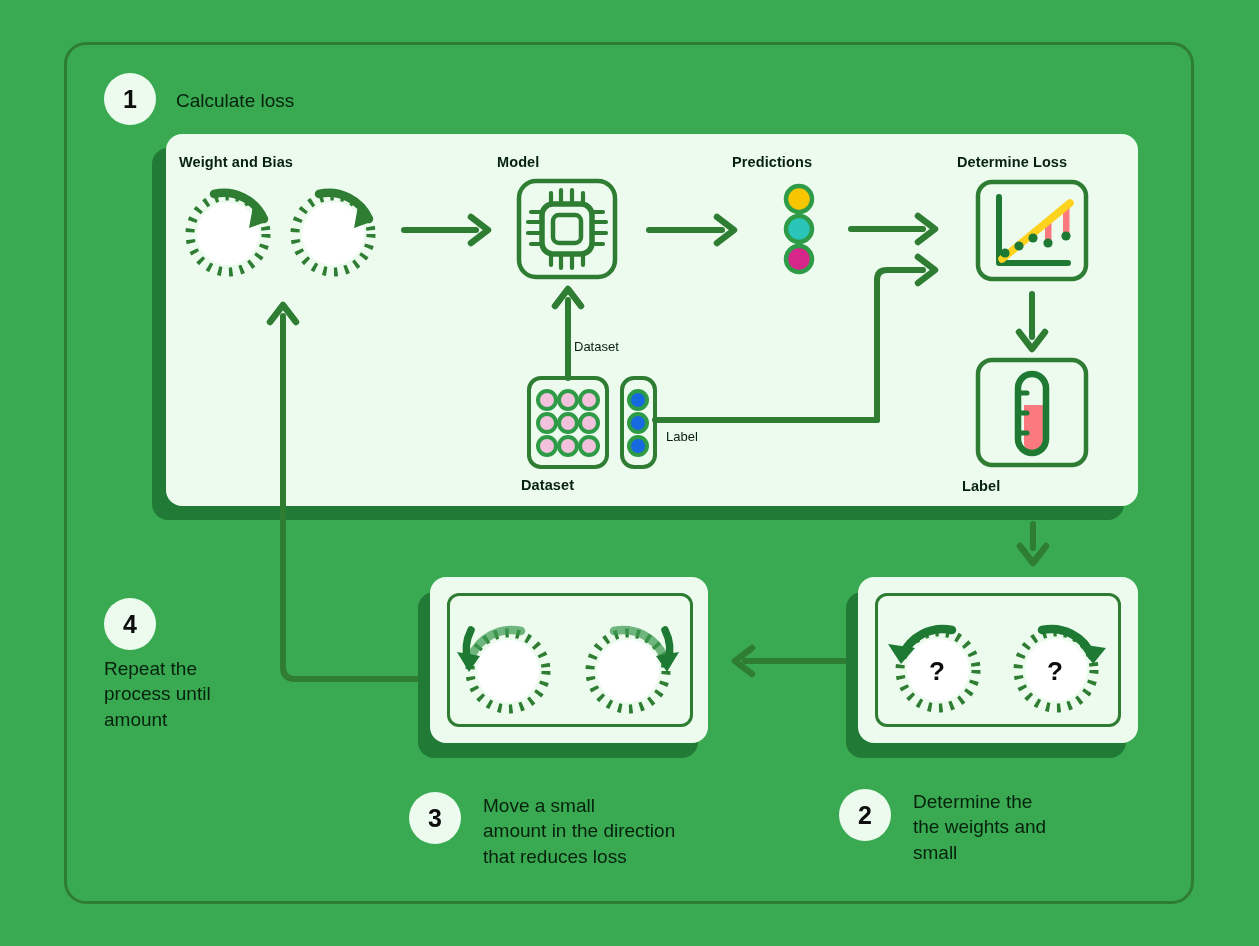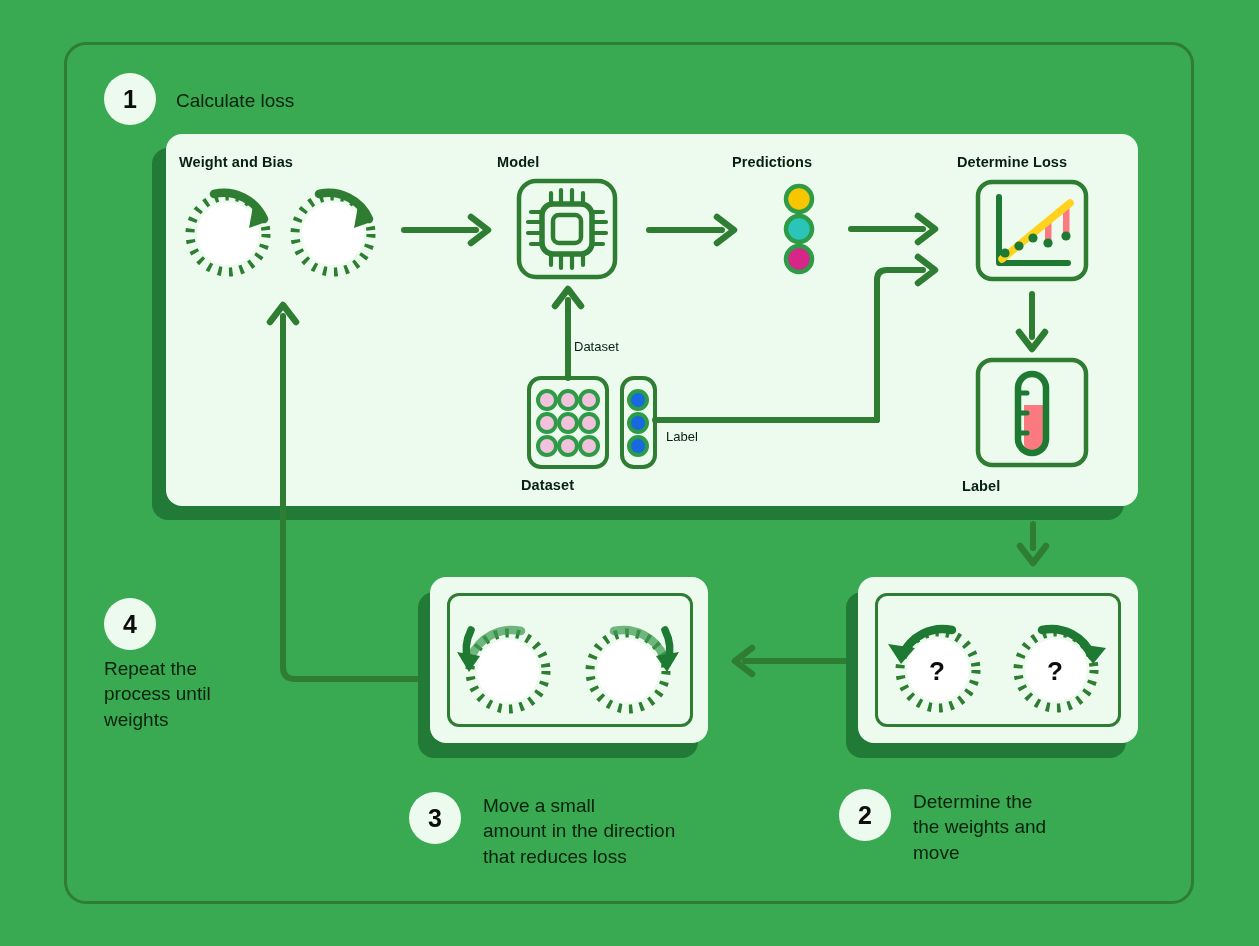--- a/index.html
+++ b/index.html
@@ -239,21 +239,21 @@
       <path d="M752,648 L735,661 L752,674" fill="none" stroke="#2E7D33" stroke-width="6.5" stroke-linecap="round" stroke-linejoin="round"></path>
     </g>
   </svg>
 
   <div class="step-circle" style="left:104px;top:598px;">
     <span>4</span>
   </div>
   <div class="step-title" style="left:104px;top:656px;width:190px;line-height:1.33;">
     <div>Repeat the</div>
     <div>process until</div>
-    <div>weights</div>
+    <div>amount</div>
   </div>
 
   <div class="bbox-shadow" style="left:418px;top:592px;width:280px;height:166px;"></div>
   <div class="bbox" style="left:430px;top:577px;width:278px;height:166px;"></div>
   <div class="bbox-inner" style="left:447px;top:593px;width:246px;height:134px;"></div>
 
   <svg width="1259" height="946" viewBox="0 0 1259 946">
 
     <g>
       <circle cx="508" cy="671" r="38" fill="none" stroke="#2E7D33" stroke-width="9" stroke-dasharray="3.6 7.4"></circle>
@@ -305,16 +305,16 @@
 
   <div style="position:absolute;left:929px;top:656px;font-size:26px;font-weight:700;color:#0d0d0d;font-family:'Liberation Sans',sans-serif;">?</div>
   <div style="position:absolute;left:1047px;top:656px;font-size:26px;font-weight:700;color:#0d0d0d;font-family:'Liberation Sans',sans-serif;">?</div>
 
   <div class="step-circle" style="left:839px;top:789px;">
     <span>2</span>
   </div>
   <div class="step-title" style="left:913px;top:789px;width:215px;line-height:1.33;">
     <div>Determine the</div>
     <div>the weights and</div>
-    <div>move</div>
+    <div>small</div>
   </div>
 
 </div>
 
 </body></html>

